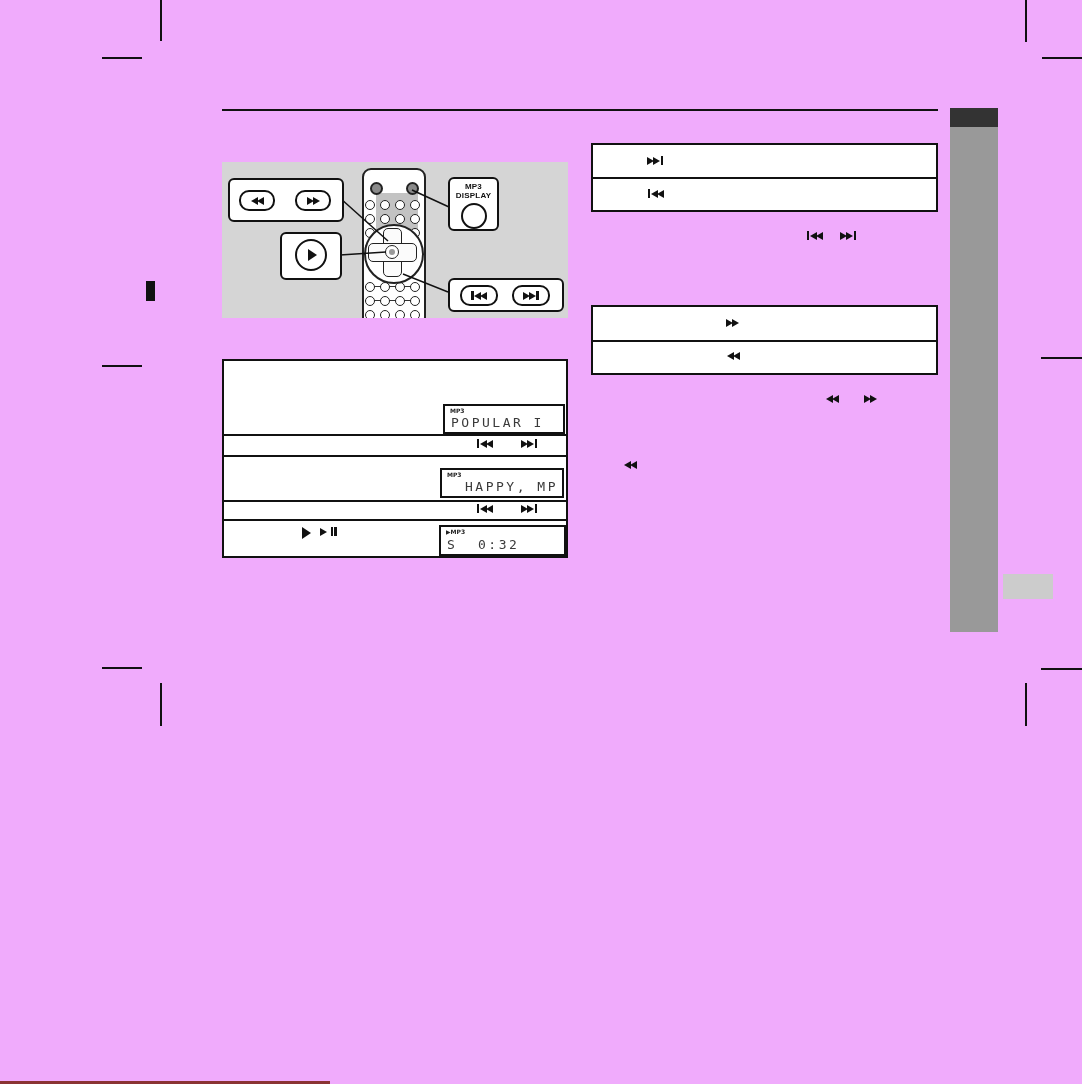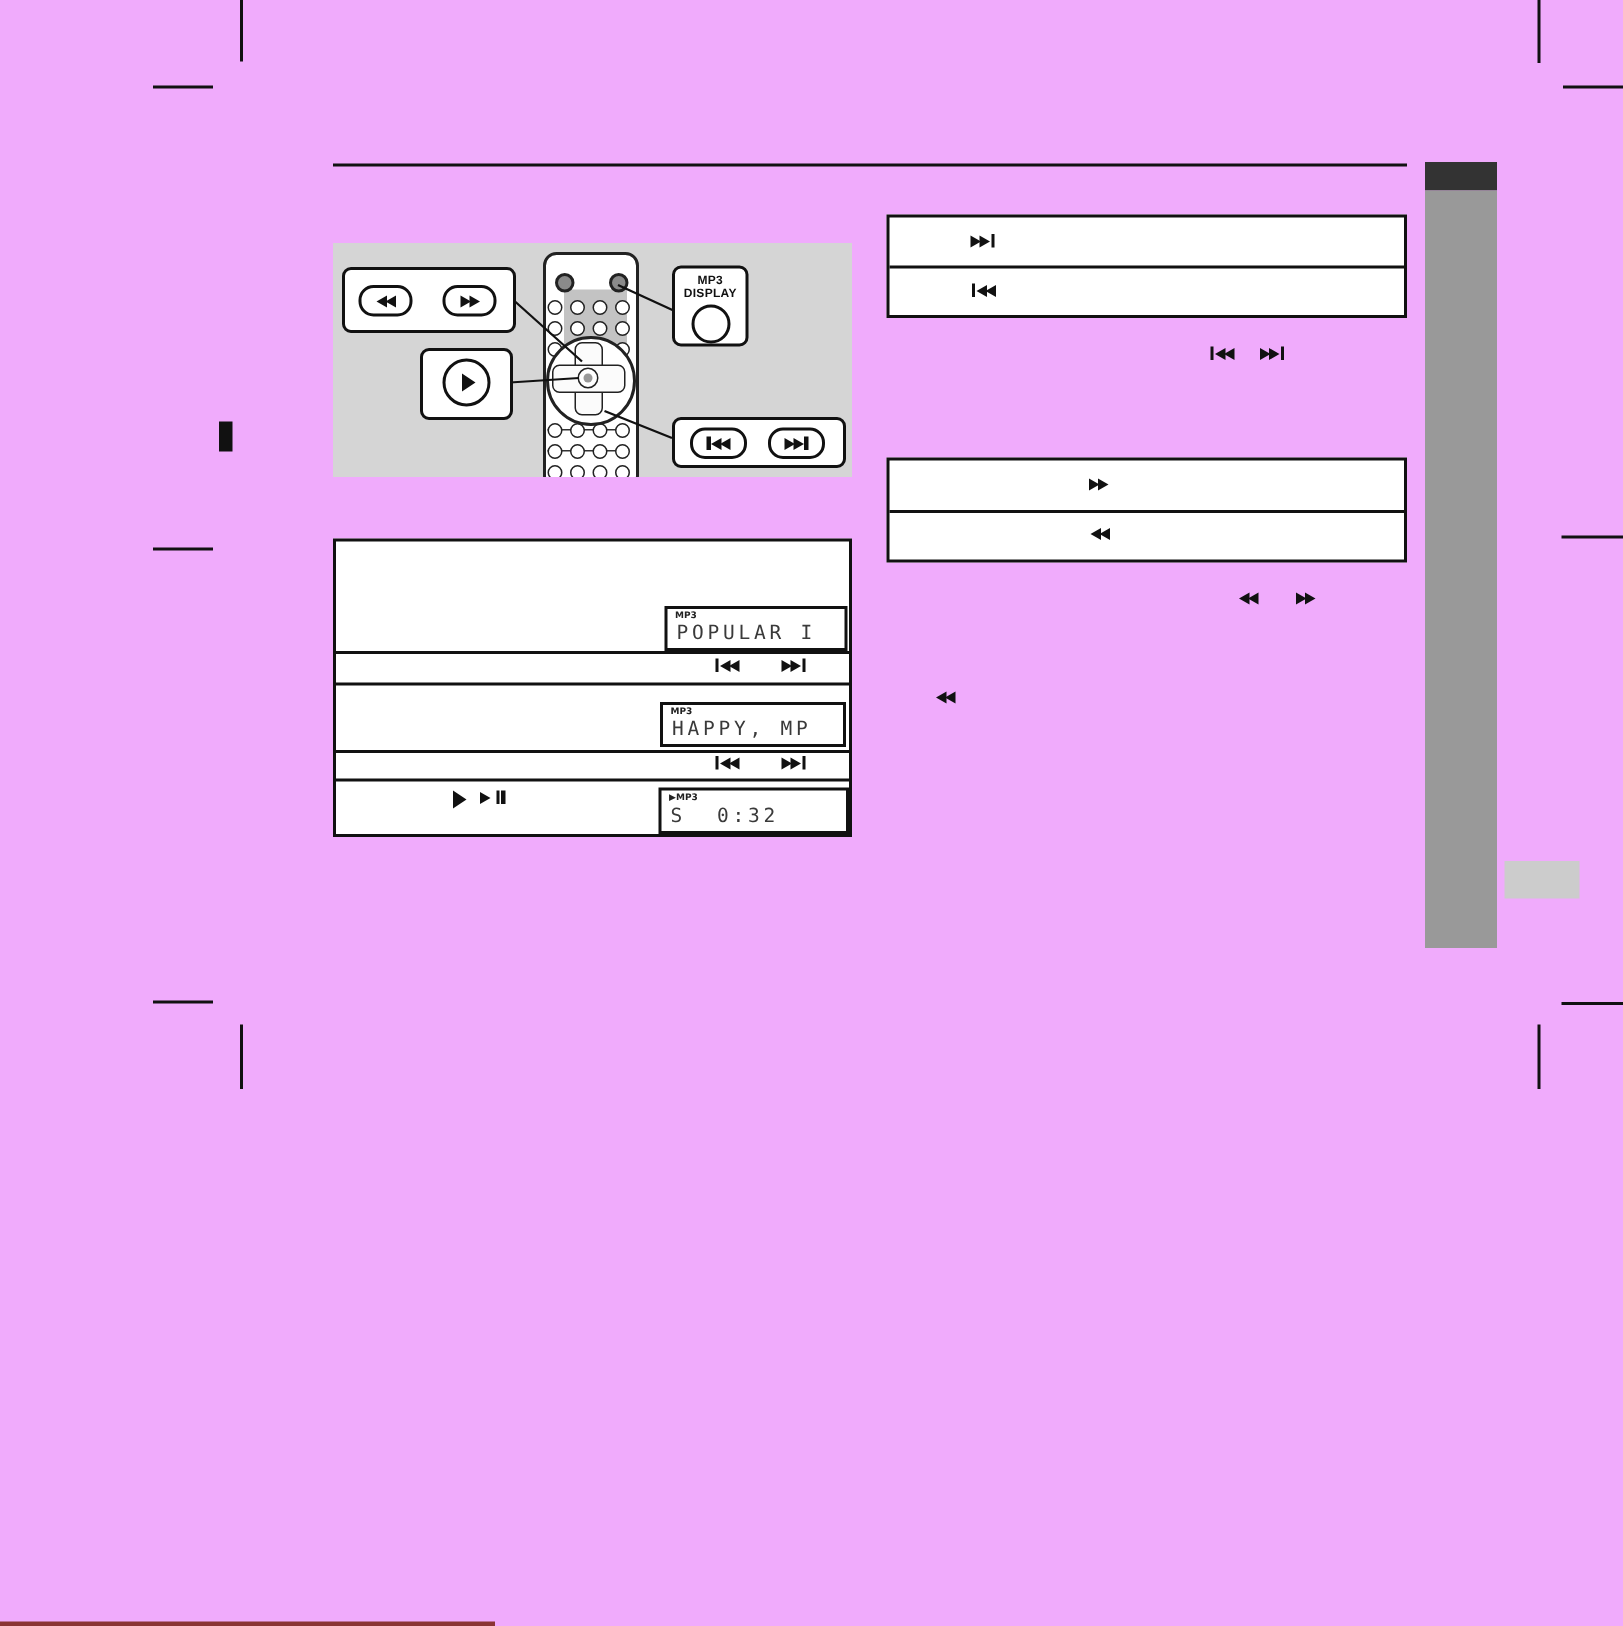--- a/index.html
+++ b/index.html
@@ -195,21 +195,21 @@
         <span class="ip vb"></span>
         <span class="ip tl"></span>
         <span class="ip tl"></span>
       </span>
     <span class="icon abs" style="left:297px;top:78px;">
         <span class="ip tr"></span>
         <span class="ip tr"></span>
         <span class="ip vb"></span>
       </span>
 
-    <div class="lcd" style="left:216px;top:107px;width:120px;height:26px;">
+    <div class="lcd" style="left:216px;top:107px;width:120px;height:26px;text-align:right;">
       <span class="tag">MP3</span>
       <span class="txt">HAPPY, MP</span>
     </div>
 
     <span class="icon abs" style="left:252px;top:143px;">
         <span class="ip vb"></span>
         <span class="ip tl"></span>
         <span class="ip tl"></span>
       </span>
     <span class="icon abs" style="left:297px;top:143px;">

